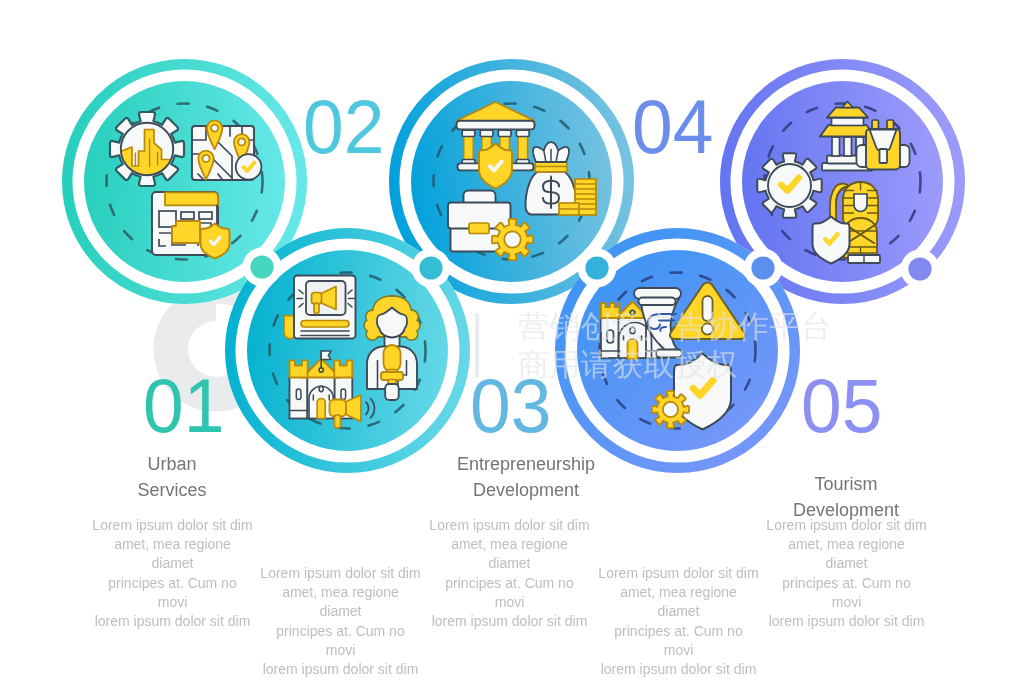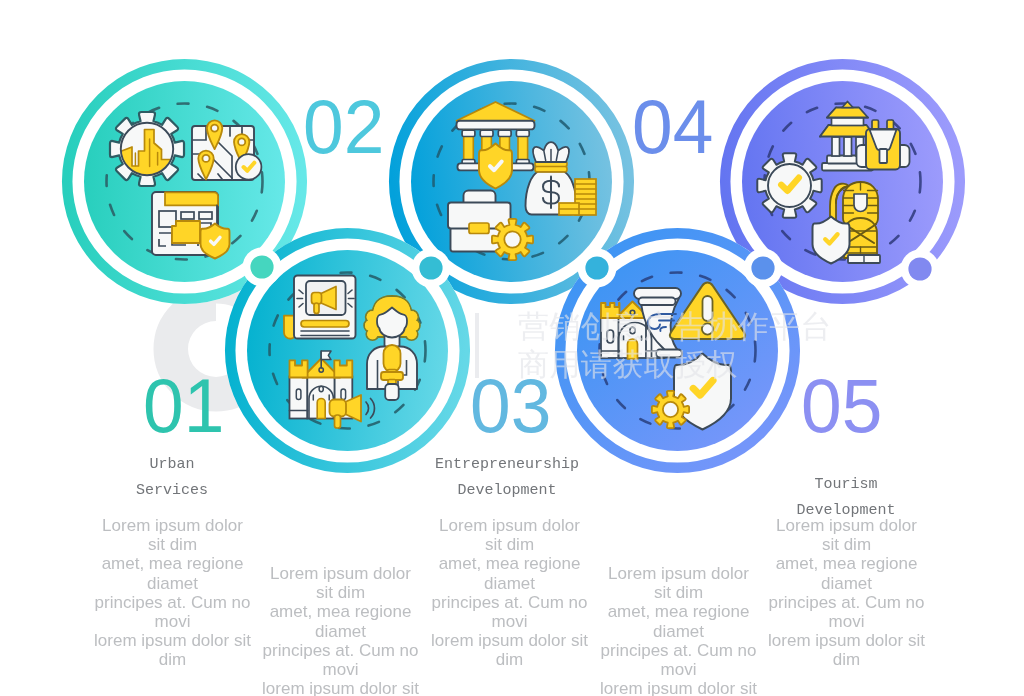--- a/index.html
+++ b/index.html
@@ -4,30 +4,30 @@
 <title>Infographic</title>
 <style>
   html,body{margin:0;padding:0;}
   body{width:1024px;height:696px;background:#fff;overflow:hidden;
        font-family:"Liberation Sans","DejaVu Sans",sans-serif;}
   #stage{position:relative;width:1024px;height:696px;background:#fff;}
   svg.layer{position:absolute;left:0;top:0;width:1024px;height:696px;display:block;}
   .num{position:absolute;font-weight:400;line-height:1;white-space:nowrap;
        font-size:76.5px;transform:scaleX(0.955);transform-origin:0 0;}
   .title{position:absolute;text-align:center;color:#727579;font-weight:400;
-         font-size:15px;line-height:25.8px;white-space:pre-line;font-family:Liberation Mono, monospace;}
+         font-size:18px;line-height:25.8px;white-space:pre-line;}
   .wmlogo{position:absolute;left:0;top:0;width:1024px;height:696px;}
   .wmbar{position:absolute;left:475px;top:313px;width:3.5px;height:65px;background:rgba(226,228,232,0.70);}
   .wm{position:absolute;left:0;top:0;width:1024px;height:696px;pointer-events:none;padding-left:40px;}
   .wmtext{position:absolute;color:rgba(226,228,232,0.62);font-size:31px;letter-spacing:0.4px;
           font-family:"DejaVu Sans","Liberation Sans",sans-serif;white-space:nowrap;line-height:1;}
   .wmtext1{left:518px;top:311px;}
   .wmtext2{left:518px;top:349px;}
   .body{position:absolute;text-align:center;color:#bcbec1;font-weight:400;
-        font-size:17px;line-height:19.2px;white-space:pre-line;}
+        font-size:14px;line-height:19.2px;white-space:pre-line;}
 </style>
 </head>
 <body>
 
 <div id="stage">
   <div class="wmlogo">
         <svg viewBox="0 0 1024 696" width="1024" height="696">
       <g fill="none" stroke="#eaebed" stroke-width="17">
         <circle cx="216" cy="349" r="54"></circle>
       </g>
@@ -397,21 +397,21 @@
   </div>
 
   <div class="num" style="left:143.2px;top:368.2px;color:#2ec4ae">01</div>
   <div class="num" style="left:302.6px;top:89.2px;color:#4ec8dd">02</div>
   <div class="num" style="left:469.6px;top:368.2px;color:#62b8e0">03</div>
   <div class="num" style="left:631.6px;top:89.2px;color:#6b8eeb">04</div>
   <div class="num" style="left:800.6px;top:368.2px;color:#8c90f2">05</div>
 
   <div class="title" style="left:92px;top:452px;width:160px">Urban
 Services</div>
-  <div class="title" style="left:423px;top:452px;width:168px">Entrepreneurship
+  <div class="title" style="left:442px;top:452px;width:168px">Entrepreneurship
 Development</div>
   <div class="title" style="left:766px;top:472px;width:160px">Tourism
 Development</div>
 
   <div class="body" style="left:92px;top:516px;width:161px">Lorem ipsum dolor sit dim
 amet, mea regione diamet
 principes at. Cum no movi
 lorem ipsum dolor sit dim</div>
   <div class="body" style="left:260px;top:564px;width:161px">Lorem ipsum dolor sit dim
 amet, mea regione diamet

